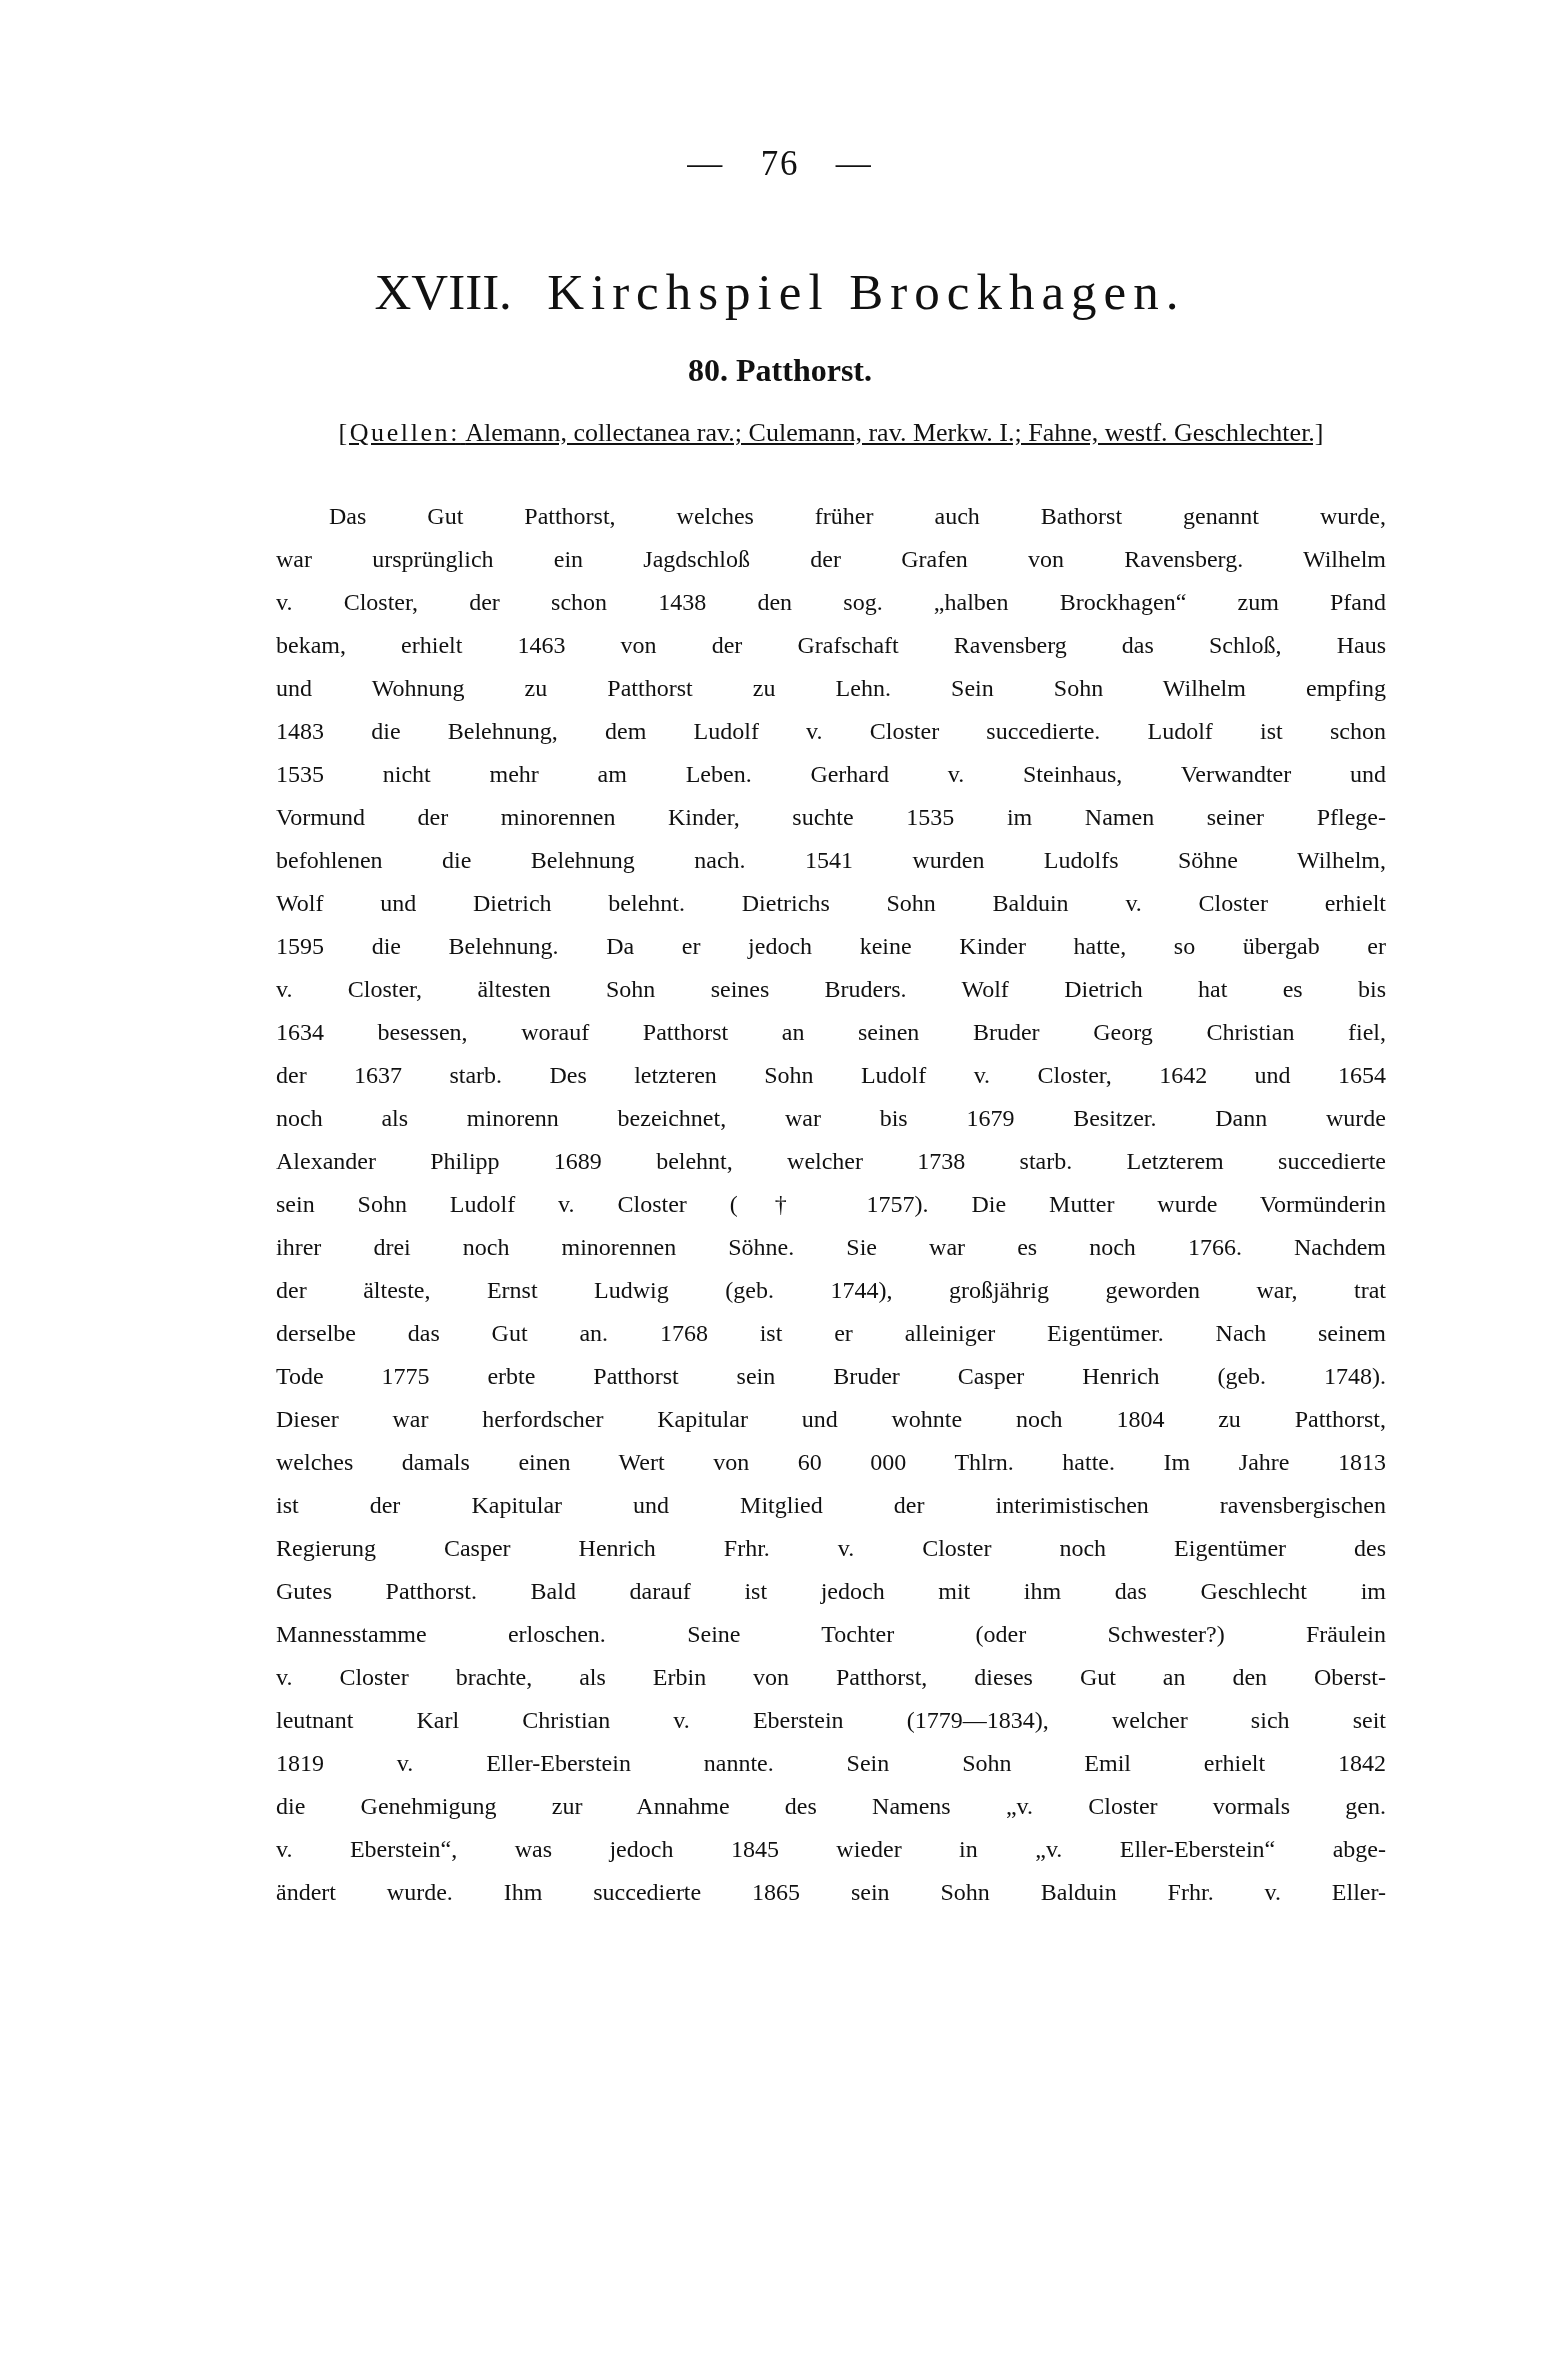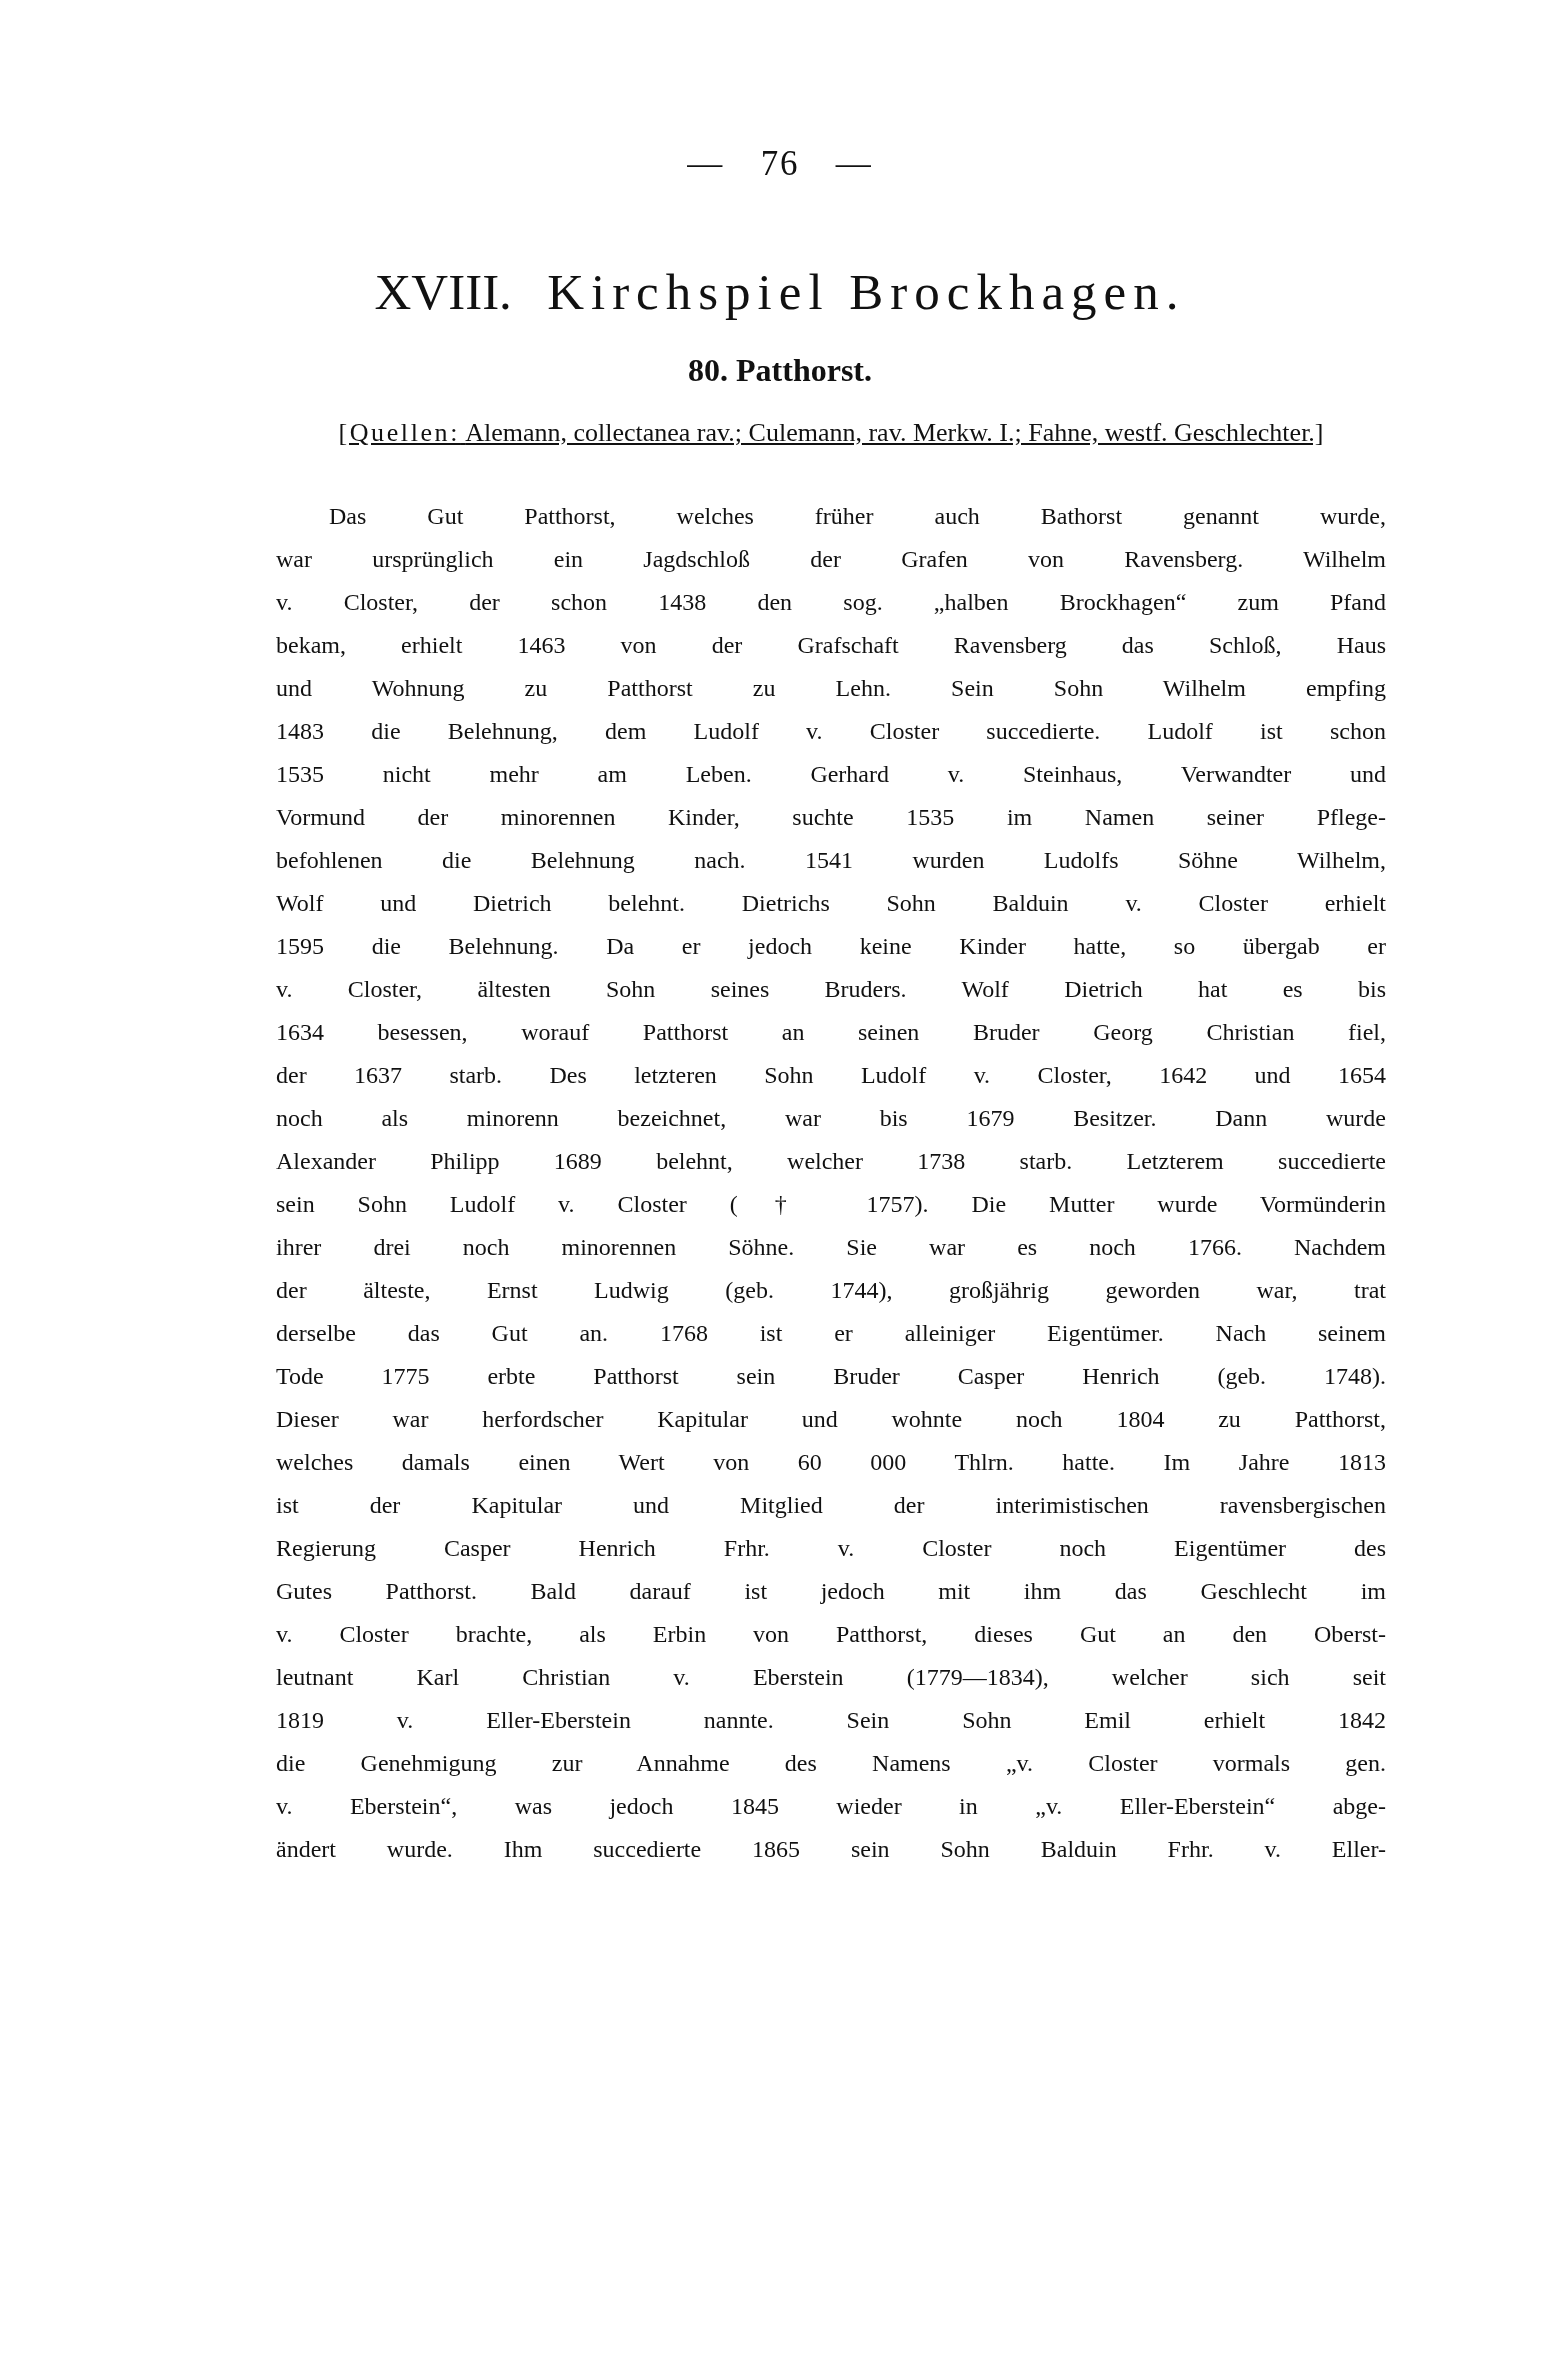--- a/index.html
+++ b/index.html
@@ -144,20 +144,21 @@
     <div class="line">sein Sohn Ludolf v. Closter († 1757). Die Mutter wurde Vormünderin</div>
     <div class="line">ihrer drei noch minorennen Söhne. Sie war es noch 1766. Nachdem</div>
     <div class="line">der älteste, Ernst Ludwig (geb. 1744), großjährig geworden war, trat</div>
     <div class="line">derselbe das Gut an. 1768 ist er alleiniger Eigentümer. Nach seinem</div>
     <div class="line">Tode 1775 erbte Patthorst sein Bruder Casper Henrich (geb. 1748).</div>
     <div class="line">Dieser war herfordscher Kapitular und wohnte noch 1804 zu Patthorst,</div>
     <div class="line">welches damals einen Wert von 60 000 Thlrn. hatte. Im Jahre 1813</div>
     <div class="line">ist der Kapitular und Mitglied der interimistischen ravensbergischen</div>
     <div class="line">Regierung Casper Henrich Frhr. v. Closter noch Eigentümer des</div>
     <div class="line">Gutes Patthorst. Bald darauf ist jedoch mit ihm das Geschlecht im</div>
+    <div class="line">Mannesstamme erloschen. Seine Tochter (oder Schwester?) Fräulein</div>
     <div class="line">v. Closter brachte, als Erbin von Patthorst, dieses Gut an den Oberst-</div>
     <div class="line">leutnant Karl Christian v. Eberstein (1779—1834), welcher sich seit</div>
     <div class="line">1819 v. Eller-Eberstein nannte. Sein Sohn Emil erhielt 1842</div>
     <div class="line">die Genehmigung zur Annahme des Namens „v. Closter vormals gen.</div>
     <div class="line">v. Eberstein“, was jedoch 1845 wieder in „v. Eller-Eberstein“ abge-</div>
     <div class="line last">ändert wurde. Ihm succedierte 1865 sein Sohn Balduin Frhr. v. Eller-</div>
   </div>
 
 </div>
 

